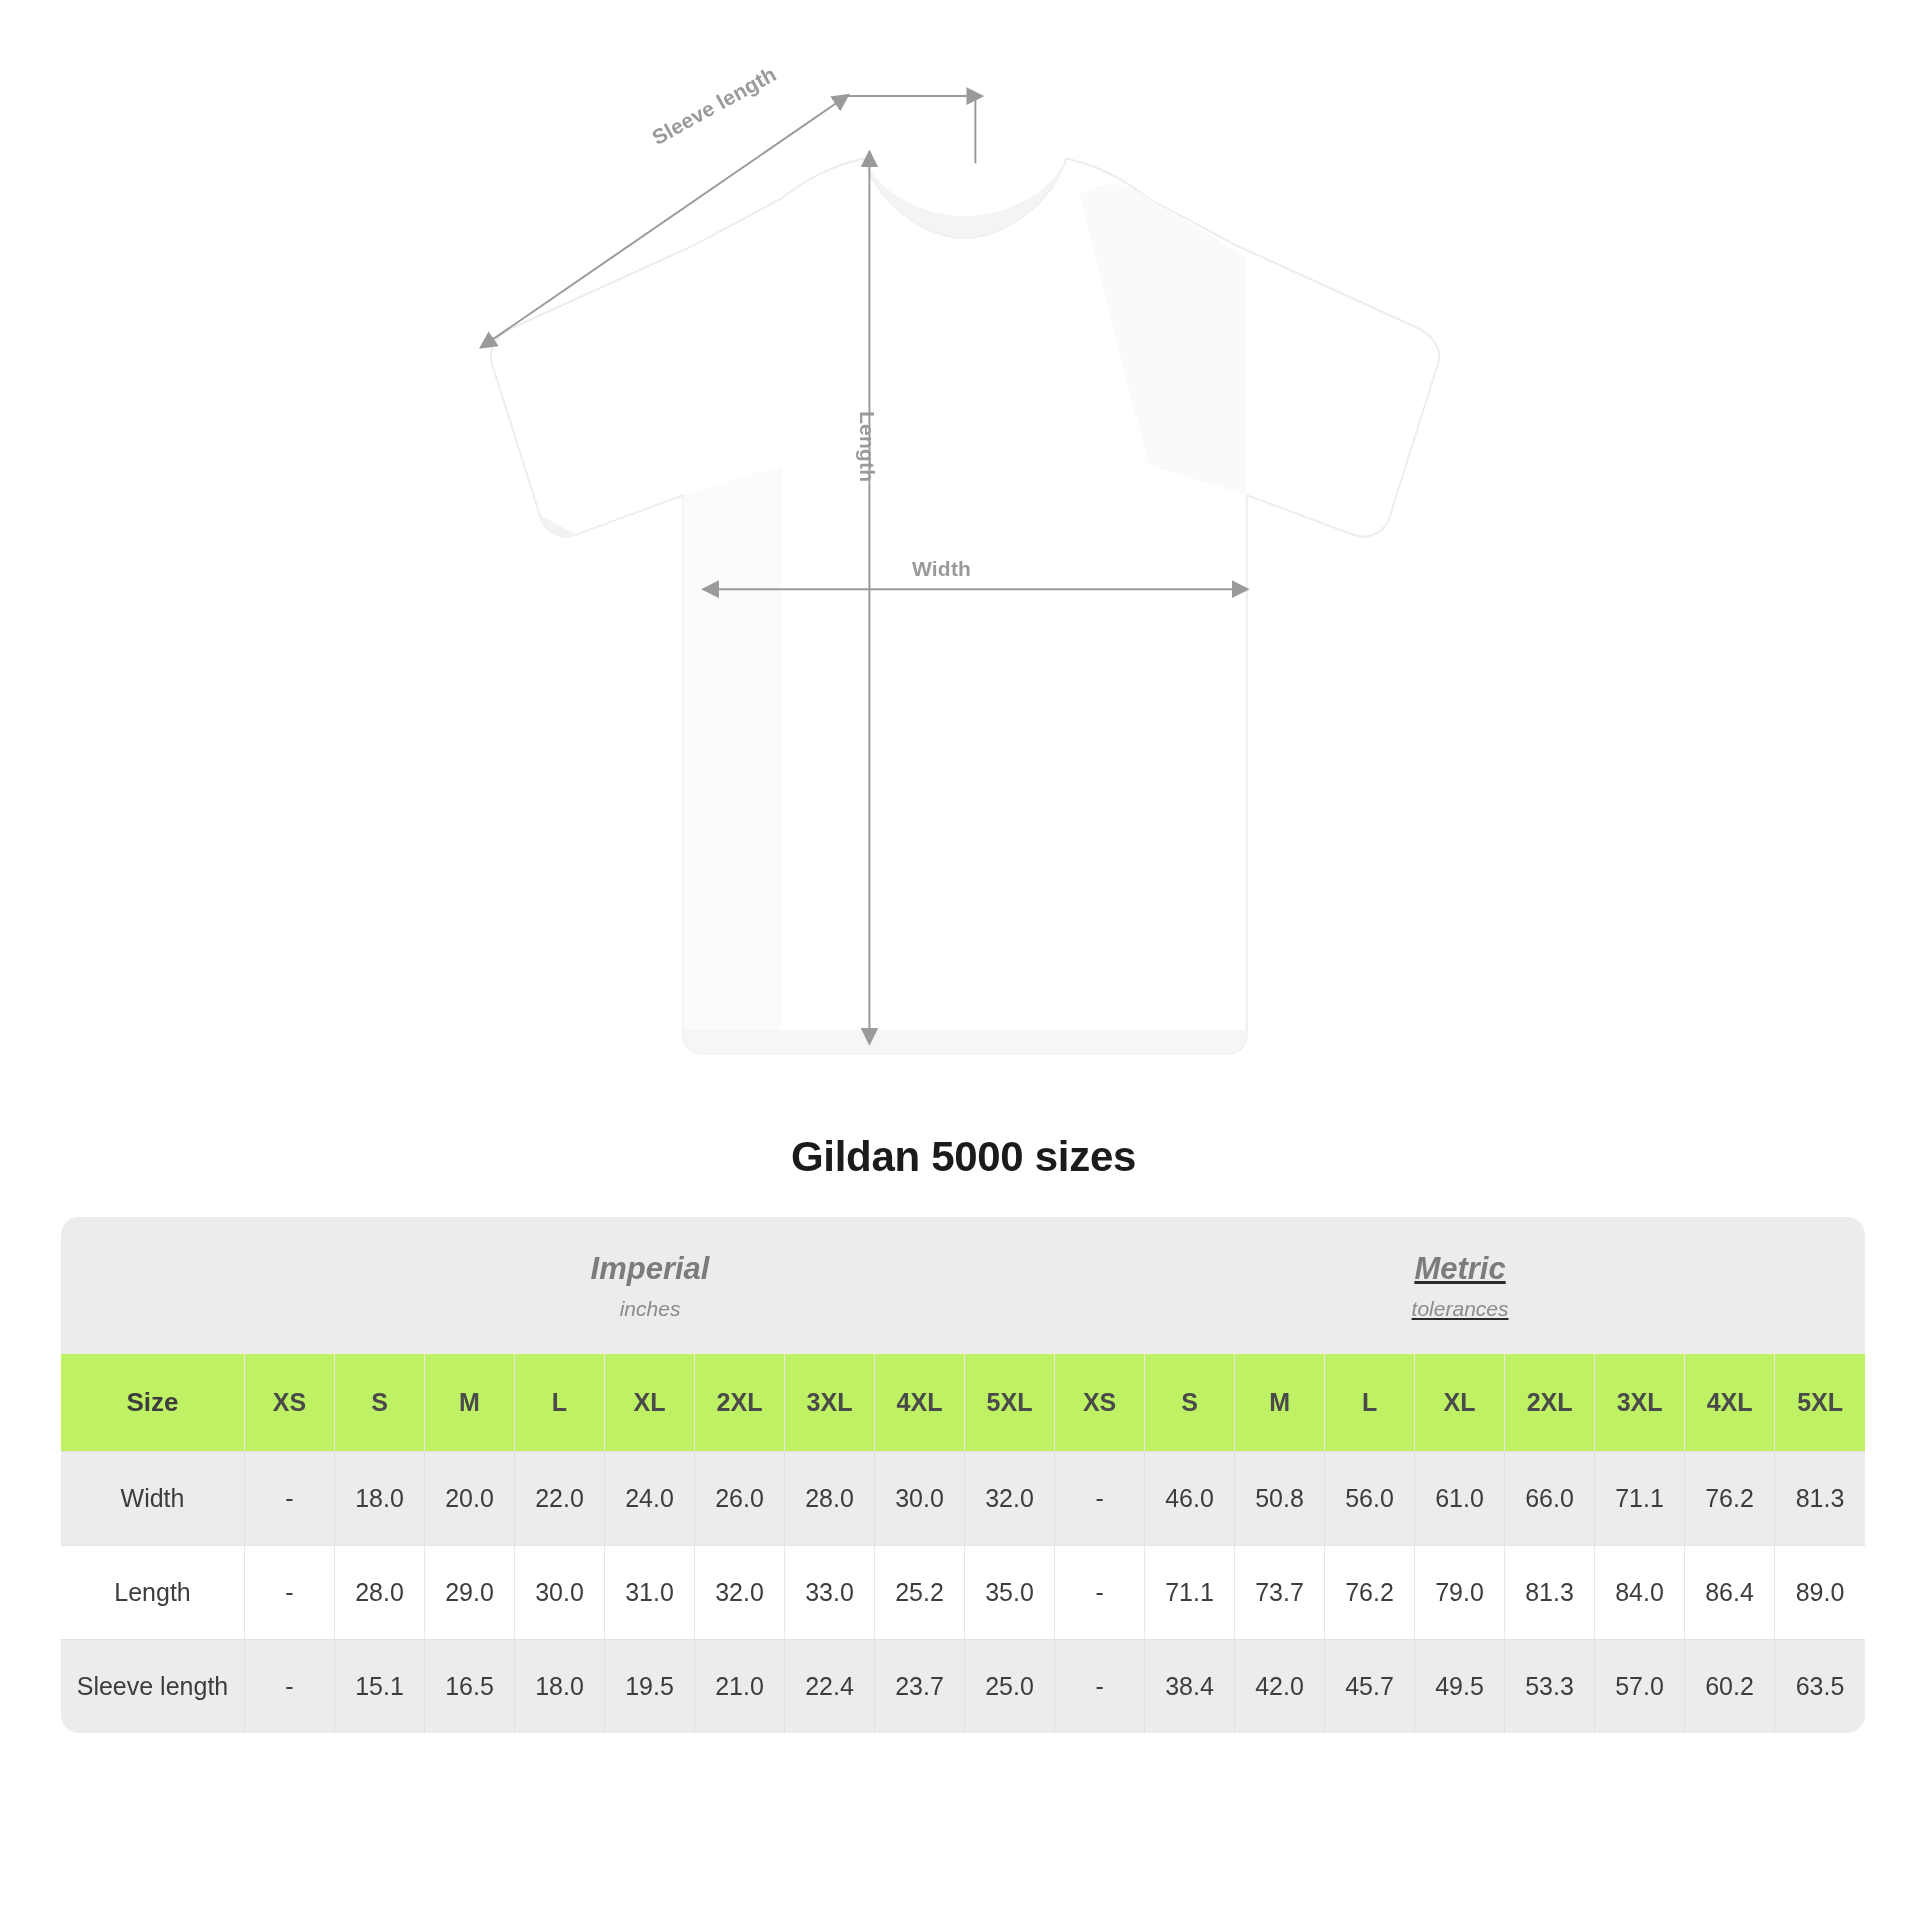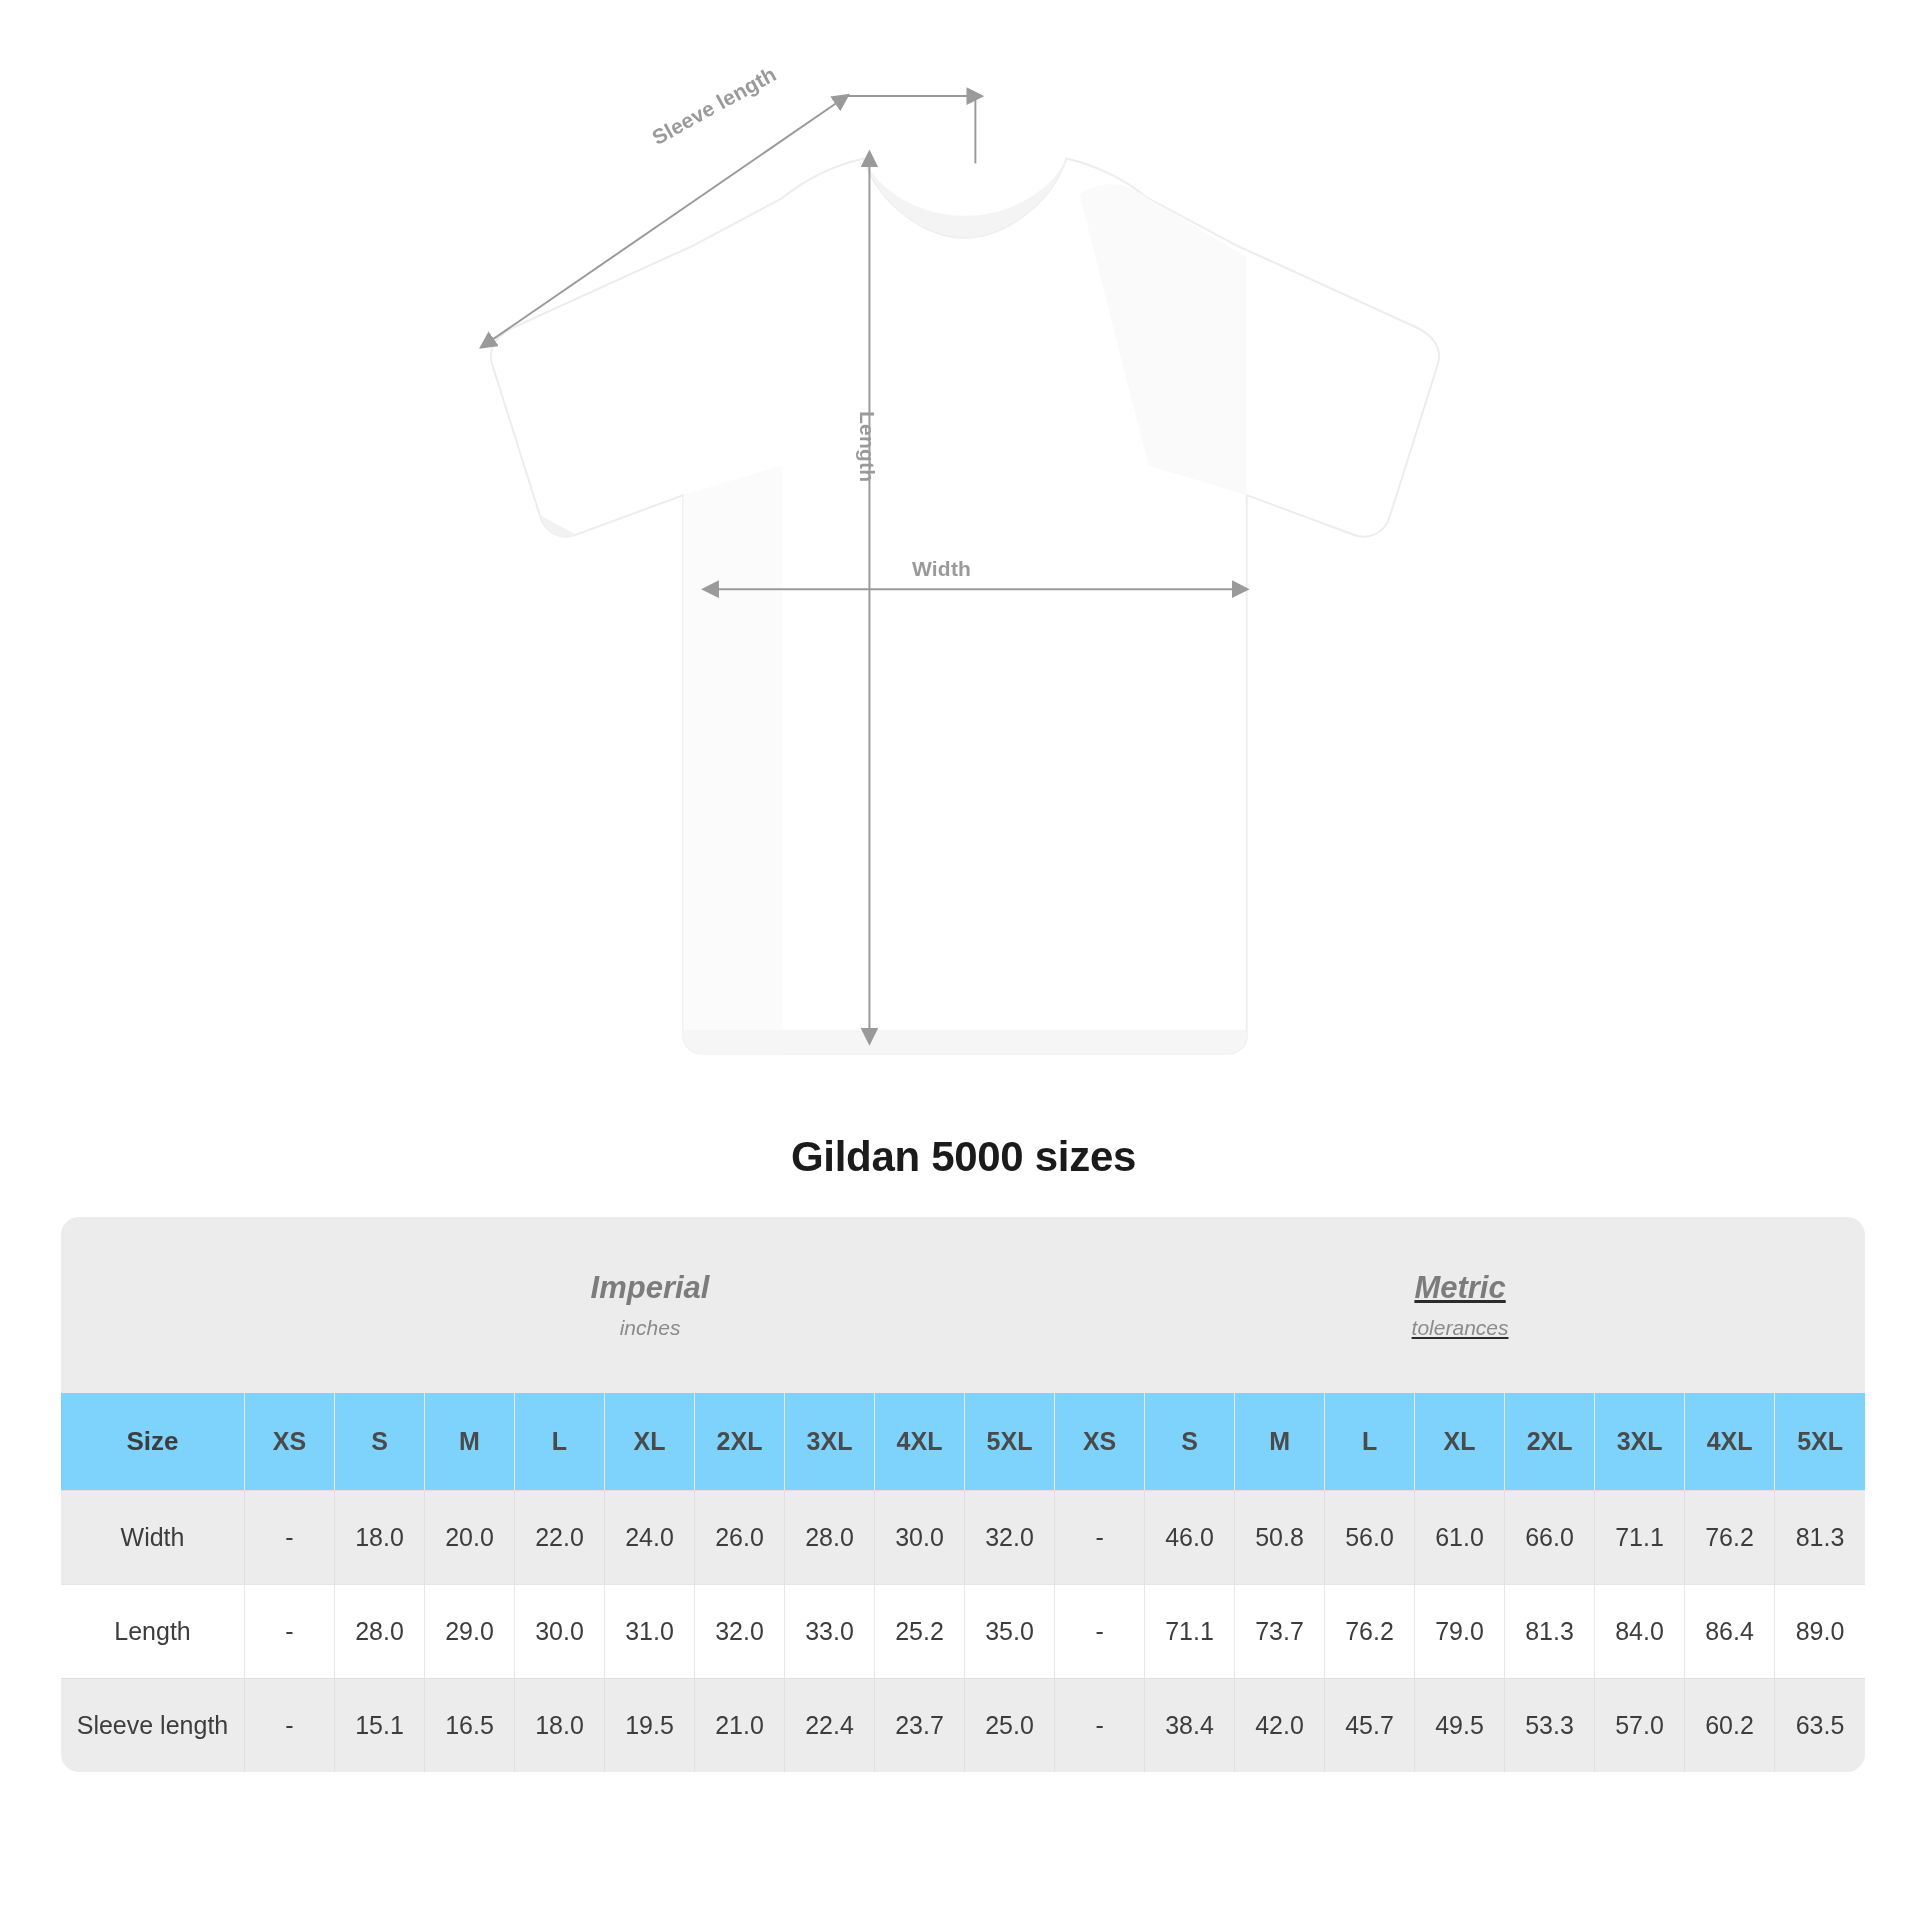--- a/index.html
+++ b/index.html
@@ -82,21 +82,21 @@
   }
   table.size-table td,
   table.size-table th {
     text-align: center;
     vertical-align: middle;
     font-weight: normal;
   }
   
   .unit-cell {
     background: #ececec;
-    height: 176px;
+    height: 137px;
     padding: 0;
   }
   .unit-cell .unit-name {
     font-size: 31px;
     font-style: italic;
     font-weight: bold;
     color: #7c7c7c;
   }
   .unit-cell .unit-sub {
     margin-top: 10px;
@@ -107,21 +107,21 @@
   .corner-cell {
     background: #ececec;
   }
   .tl { border-top-left-radius: 18px; }
   .tr { border-top-right-radius: 18px; text-decoration: underline; }
   .bl { border-bottom-left-radius: 18px; }
   .br { border-bottom-right-radius: 18px; }
 
   
   tr.head-row td {
-    background: #7dd3fc;
+    background: #bef264;
     height: 95px;
     font-size: 25px;
     font-weight: bold;
     color: #4a4a4a;
     border-right: 1px solid #e7e7e7;
   }
   tr.head-row td.label-col {
     font-size: 26px;
     color: #3d3d3d;
   }

